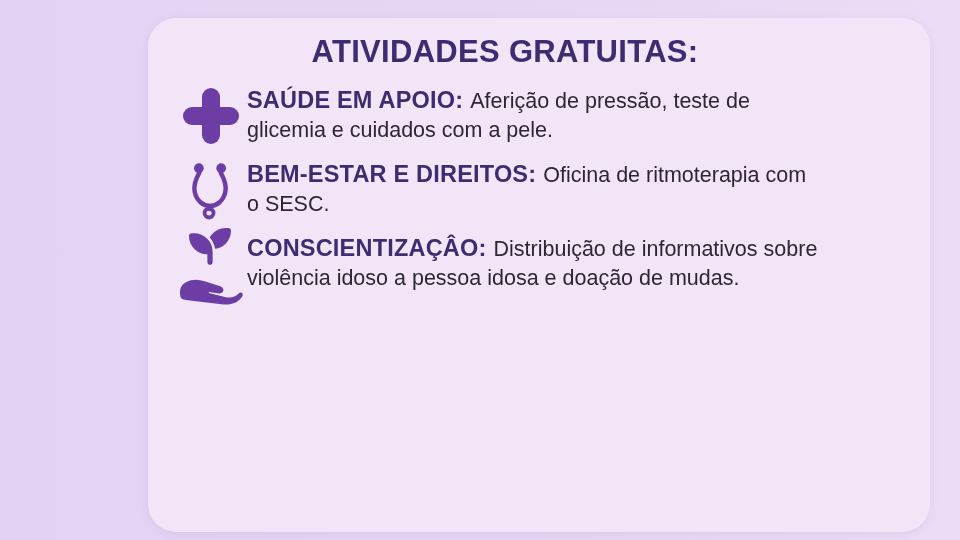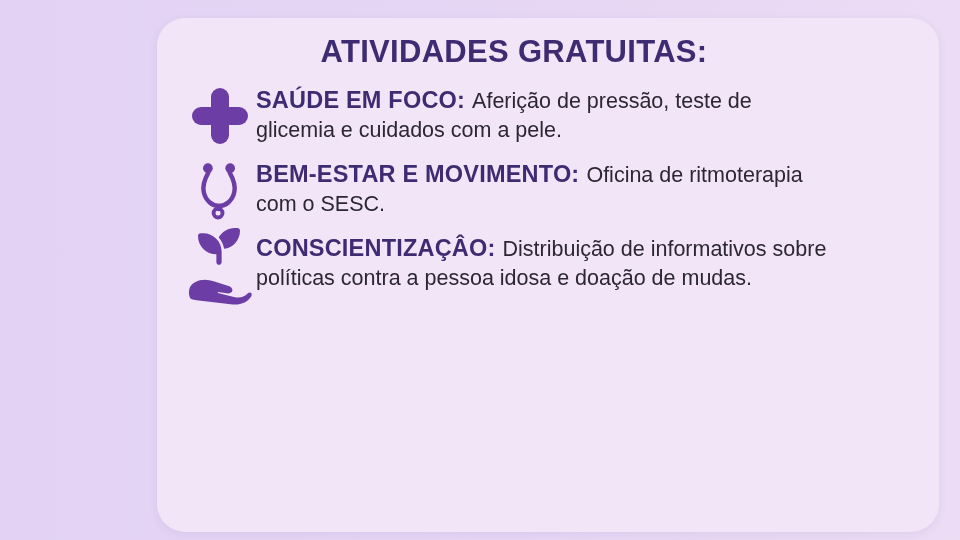--- a/index.html
+++ b/index.html
@@ -2,21 +2,21 @@
 <html><head>
 <meta charset="utf-8">
 <style>
   html,body{margin:0;padding:0;}
   body{
     width:960px;height:540px;position:relative;overflow:hidden;
     background:linear-gradient(90deg,#e3d2f4 0%,#e6d6f4 55%,#ecdcf4 100%);
     font-family:"Liberation Sans", sans-serif;
   }
   .card{
-    position:absolute;left:157px;top:18px;width:782px;height:514px;
+    position:absolute;left:148px;top:18px;width:782px;height:514px;
     background:#f1e5f7;border-radius:28px;box-sizing:border-box;
     padding:12px 24px 0 27px;overflow:hidden;
     box-shadow:0 2px 8px rgba(120,90,160,0.10);
   }
   .title-wrap{width:660px;text-align:center;margin:4px 0 14px 0;}
   .title{
     display:inline-block;color:#3e2c72;font-weight:700;font-size:31px;
     letter-spacing:.3px;
   }
   .item{display:flex;align-items:flex-start;margin-bottom:10px;}
@@ -40,54 +40,54 @@
   <div class="item">
     <div class="icon-cell">
       <svg class="single-icon" viewBox="0 0 64 64" width="64" height="64">
         <g fill="#6b3da5">
           <rect x="23" y="4" width="18" height="56" rx="9"></rect>
           <rect x="4" y="23" width="56" height="18" rx="9"></rect>
         </g>
       </svg>
     </div>
     <div class="text">
-      <p><span class="head">SAÚDE EM FOCO:</span><span>Aferição de pressão, teste de glicemia e cuidados com a pele.</span></p>
+      <p><span class="head">SAÚDE EM APOIO:</span><span>Aferição de pressão, teste de glicemia e cuidados com a pele.</span></p>
     </div>
   </div>
 
   <div class="item">
     <div class="icon-cell">
       <svg class="single-icon" viewBox="0 0 64 64" width="62" height="64">
         <g stroke="#6b3da5" fill="none" stroke-width="4.6" stroke-linecap="round">
           <path d="M20 14 C 16 21 14 28 15.2 34 C 17 43 24 48.5 31 48.5 C 38 48.5 45 43 46.8 34 C 48 28 46 21 42 14"></path>
           <path d="M31 48.5 L30.6 51.6"></path>
           <circle cx="30" cy="55.8" r="4.6" stroke-width="4"></circle>
         </g>
         <g fill="#6b3da5">
           <circle cx="19.5" cy="9.5" r="5"></circle>
           <circle cx="42.5" cy="9.5" r="5"></circle>
         </g>
       </svg>
     </div>
     <div class="text">
-      <p><span class="head">BEM-ESTAR E MOVIMENTO:</span><span>Oficina de ritmoterapia com o SESC.</span></p>
+      <p><span class="head">BEM-ESTAR E DIREITOS:</span><span>Oficina de ritmoterapia com o SESC.</span></p>
     </div>
   </div>
 
 
 
   <div class="item">
     <div class="icon-cell">
       <div class="icon-stack">
         <svg viewBox="0 0 512 512" width="42" height="42" style="left:12px;top:-4px;">
           <path fill="#6b3da5" d="M512 32c0 113.6-84.6 207.5-194.2 222c-7.1-53.5-30.6-101.6-65.5-139.5C290.2 50.5 364 0 448 0h32c17.7 0 32 14.3 32 32zM0 96C0 78.3 14.3 64 32 64H64c123.7 0 224 100.3 224 224v32 96c0 17.7-14.3 32-32 32s-32-14.3-32-32V320C100.3 320 0 219.7 0 96z"></path>
         </svg>
         <svg viewBox="0 0 64 42" width="68" height="45" style="left:0;top:30px;">
           <path fill="#6b3da5" d="M4 34 C2 30 2 22 8 19 C14 16 20 16 26 18 L40 22.5 C45 24 45 29 40 29.5 L30 28 L30 29 L46 33 C51 34 55 32.5 58 29.5 C60 27.5 63 29 61.5 32 C58 38 50 41 42 39.5 L12 36 C7 35.5 5 35 4 34 Z"></path>
         </svg>
       </div>
     </div>
     <div class="text">
-      <p><span class="head">CONSCIENTIZAÇÂO:</span><span>Distribuição de informativos sobre políticas contra a pessoa idosa e doação de mudas.</span></p>
+      <p><span class="head">CONSCIENTIZAÇÂO:</span><span>Distribuição de informativos sobre violência idoso a pessoa idosa e doação de mudas.</span></p>
     </div>
   </div>
 
 </div>
 
 </body></html>

